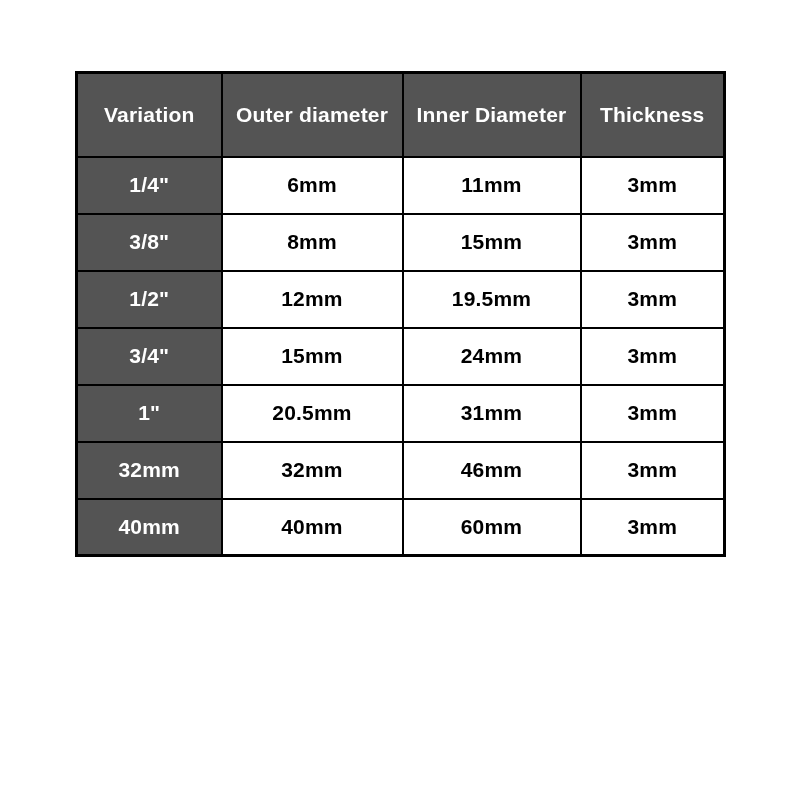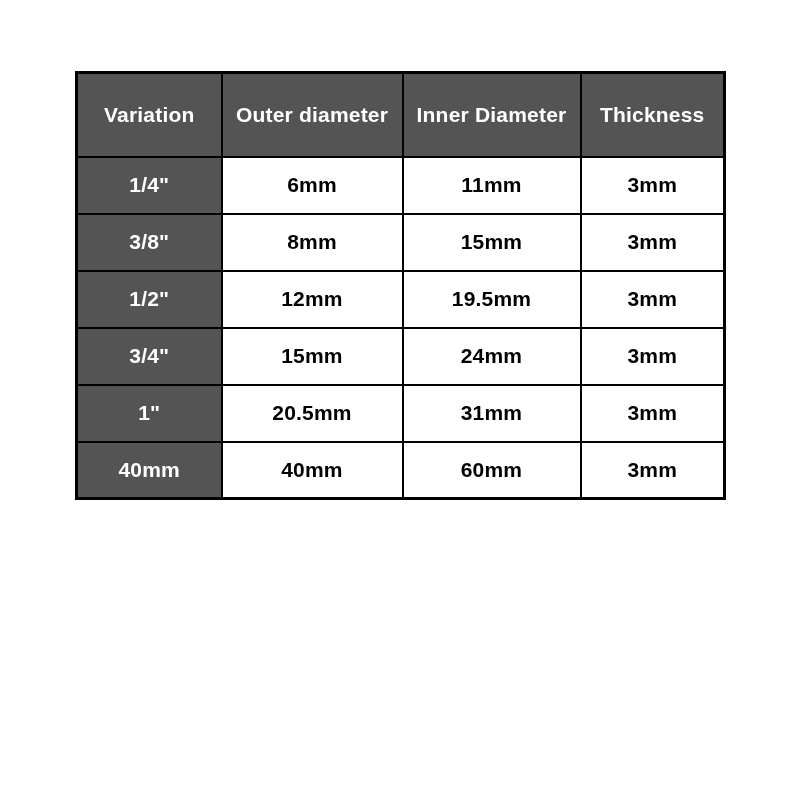--- a/index.html
+++ b/index.html
@@ -92,20 +92,26 @@
           <td>24mm</td>
           <td>3mm</td>
         </tr>
         <tr>
           <th scope="row">1"</th>
           <td>20.5mm</td>
           <td>31mm</td>
           <td>3mm</td>
         </tr>
         <tr>
+          <th scope="row">32mm</th>
+          <td>32mm</td>
+          <td>46mm</td>
+          <td>3mm</td>
+        </tr>
+        <tr>
           <th scope="row">40mm</th>
           <td>40mm</td>
           <td>60mm</td>
           <td>3mm</td>
         </tr>
       </tbody>
   </table>
 </div>
 
 </body></html>

